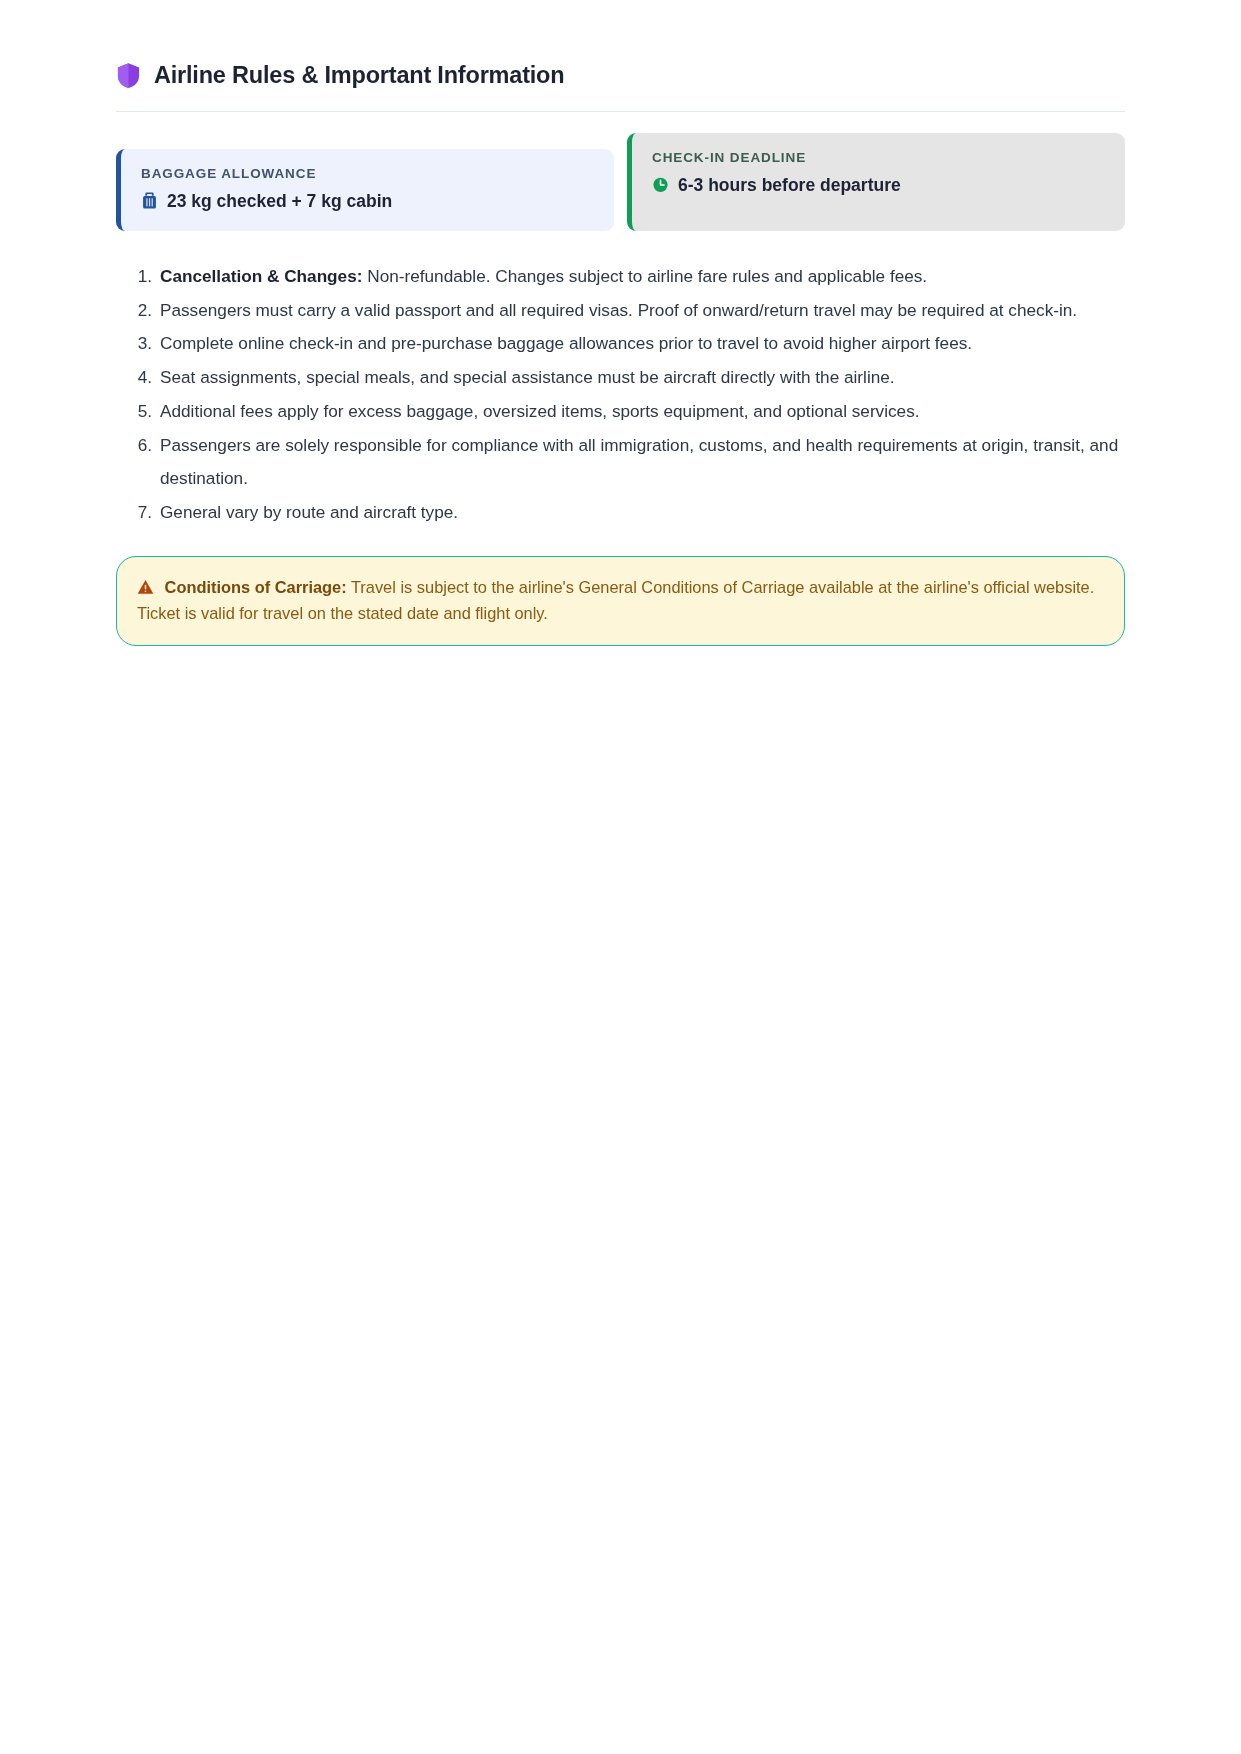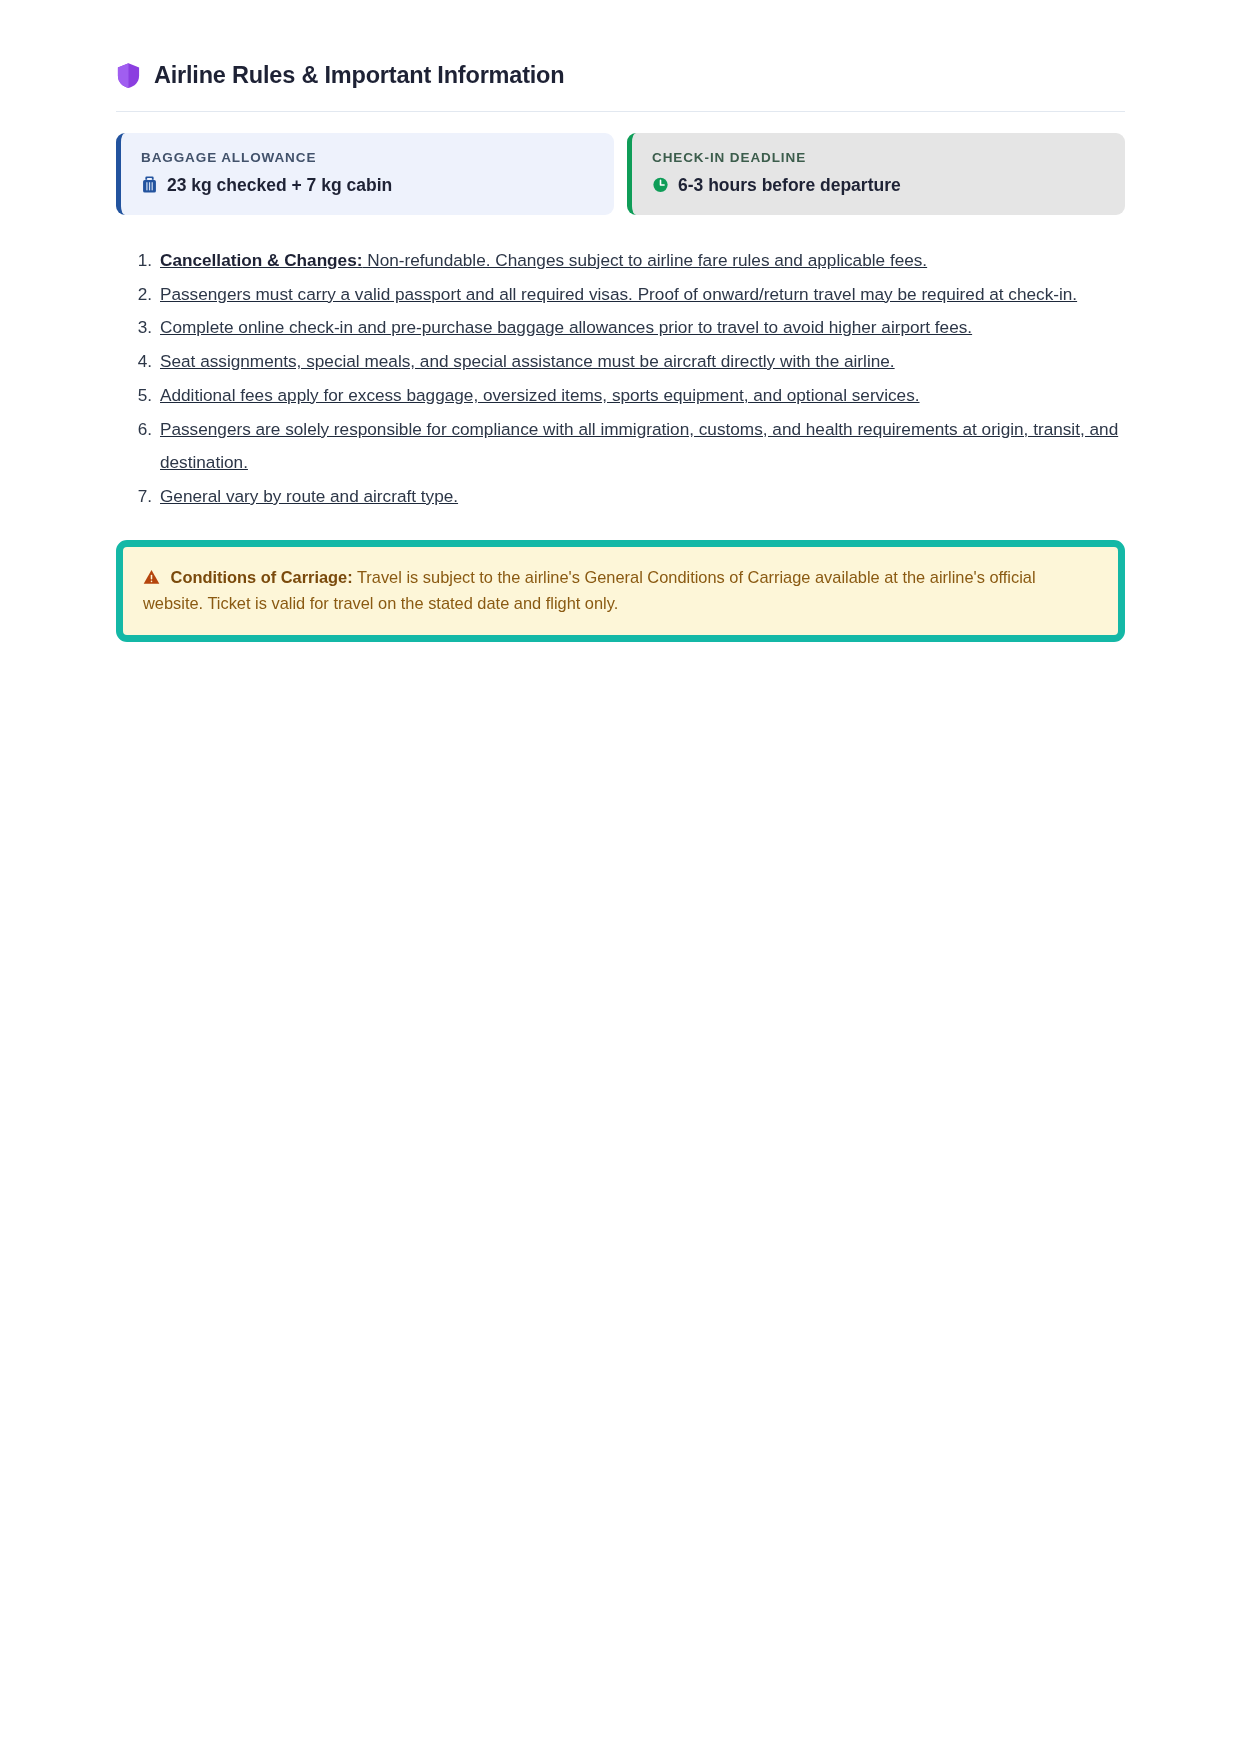--- a/index.html
+++ b/index.html
@@ -54,20 +54,21 @@
   .info-card {
     flex: 1 1 0;
     border-radius: 9px;
     padding: 17px 20px 19px 20px;
     box-sizing: border-box;
     min-height: 82px;
   }
   .info-card.blue {
     background: #eef2fc;
     border-left: 5px solid #22539e;
+    margin-top: 16px;
   }
   .info-card.green {
     background: #e5e5e5;
     border-left: 5px solid #0f9d58;
   }
   .card-label {
     font-size: 13.5px;
     font-weight: 700;
     letter-spacing: 0.9px;
     text-transform: uppercase;
@@ -91,21 +92,20 @@
     height: 19px;
     display: block;
   }
 
   
   ol.rules-list {
     margin: 29px 0 0 0;
     padding: 0 0 0 36px;
     list-style: none;
     counter-reset: rule;
-    text-decoration: underline;
   }
   ol.rules-list > li {
     counter-increment: rule;
     position: relative;
     font-size: 17.2px;
     line-height: 1.96;
     color: #2d3748;
     padding-left: 8px;
     margin-bottom: 0px;
   }
@@ -120,22 +120,22 @@
   }
   ol.rules-list > li b {
     font-weight: 700;
     color: #1e2235;
   }
 
   
   .callout {
     margin-top: 26px;
     background: #fdf6d8;
-    border: 7px solid #14b8a6;
-    border-radius: 11px;
+    border: 1px solid #14b8a6;
+    border-radius: 20px;
     padding: 17px 20px 18px 20px;
     font-size: 16.4px;
     line-height: 1.62;
     color: #8a5a12;
   }
   .callout .warn-icon {
     display: inline-block;
     vertical-align: -2px;
     width: 17px;
     height: 16px;

